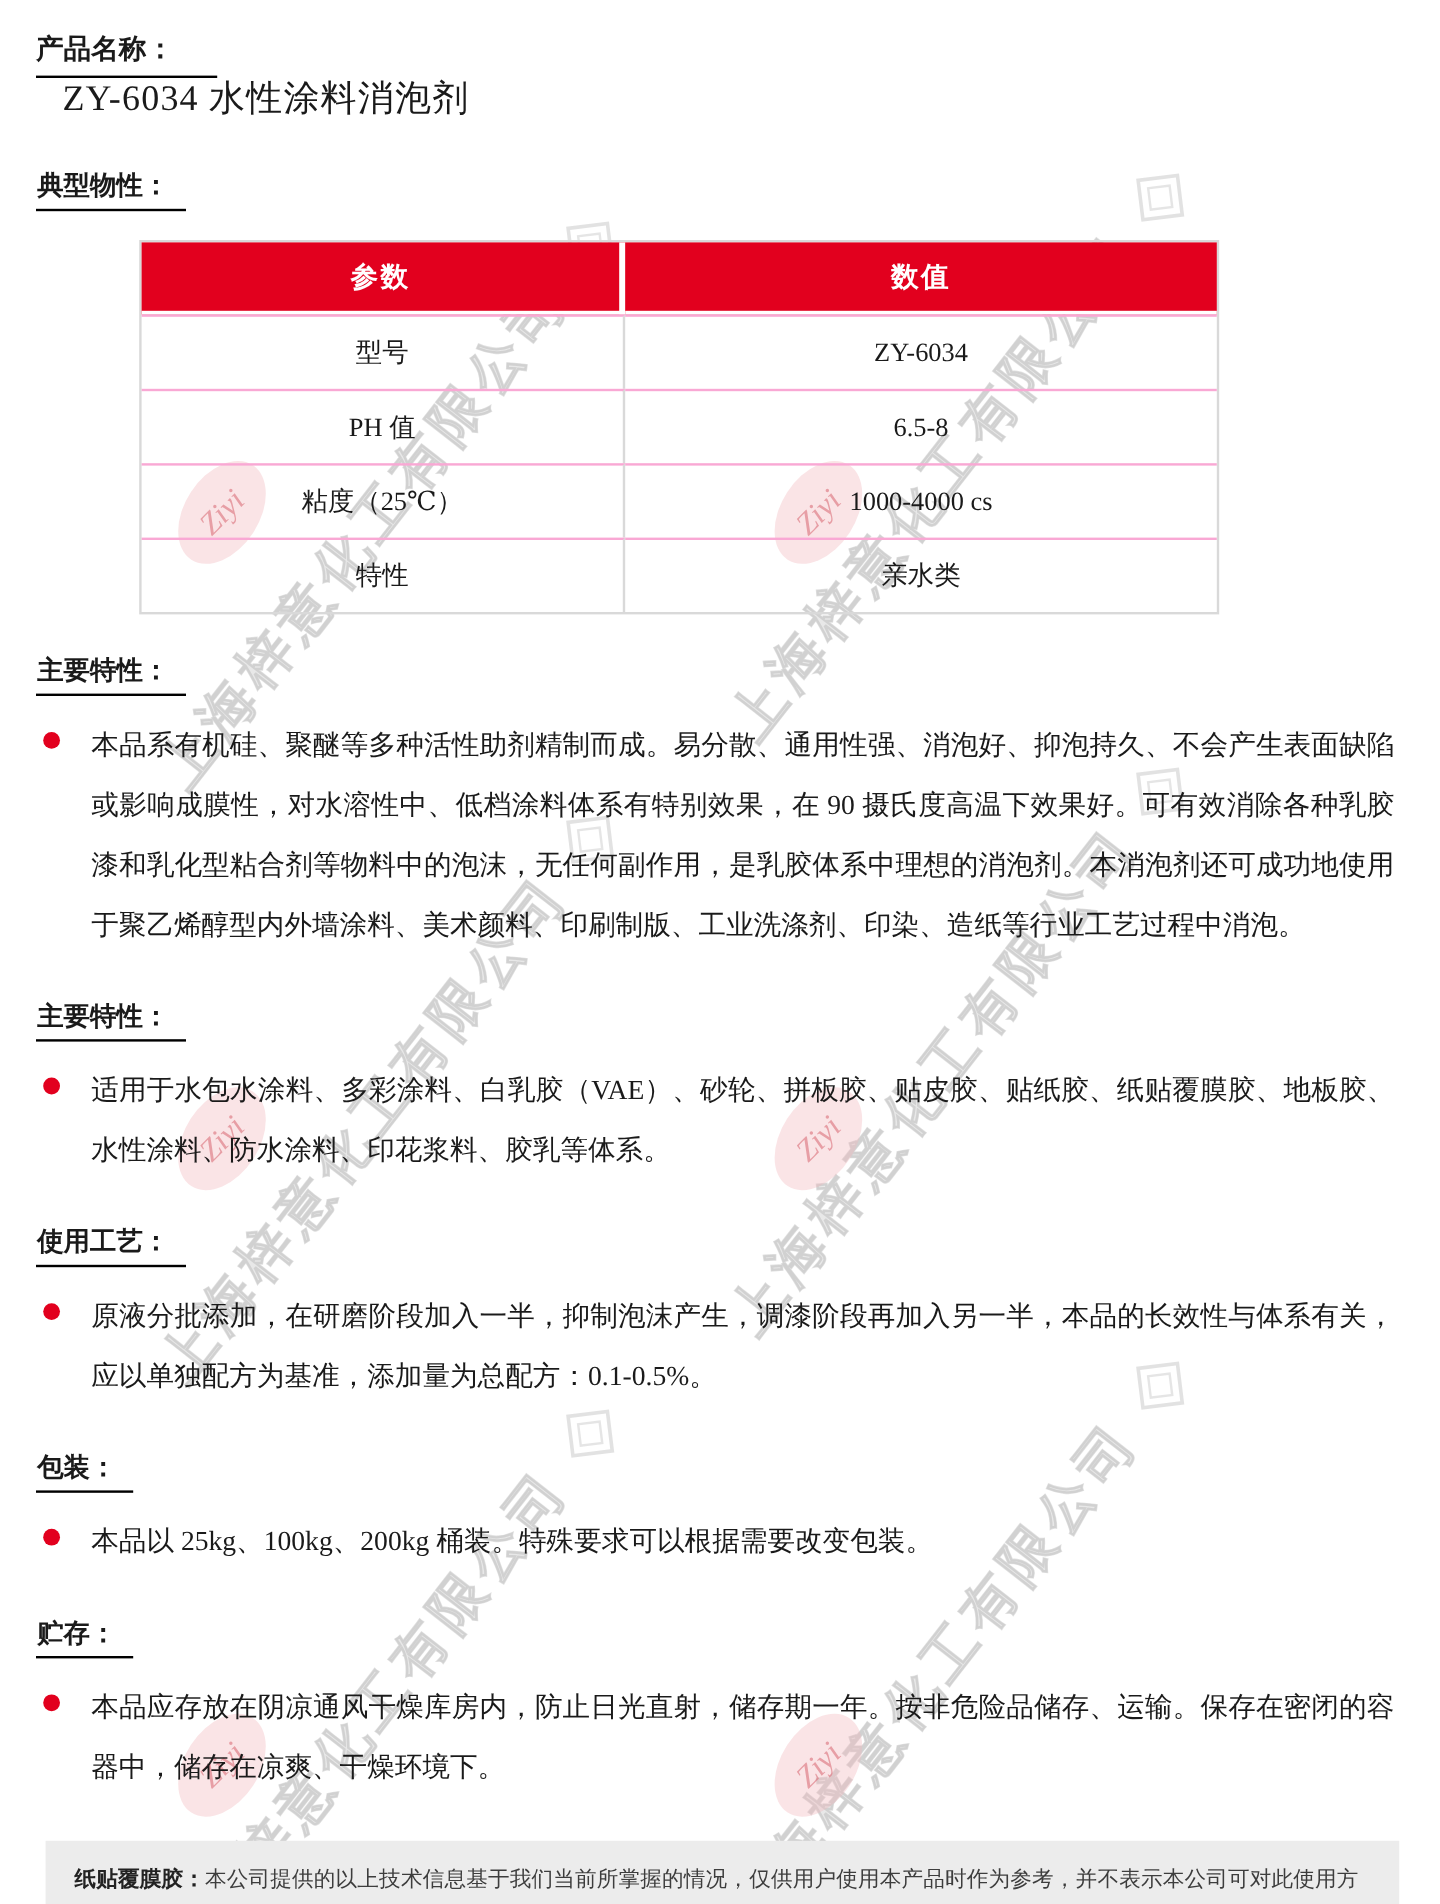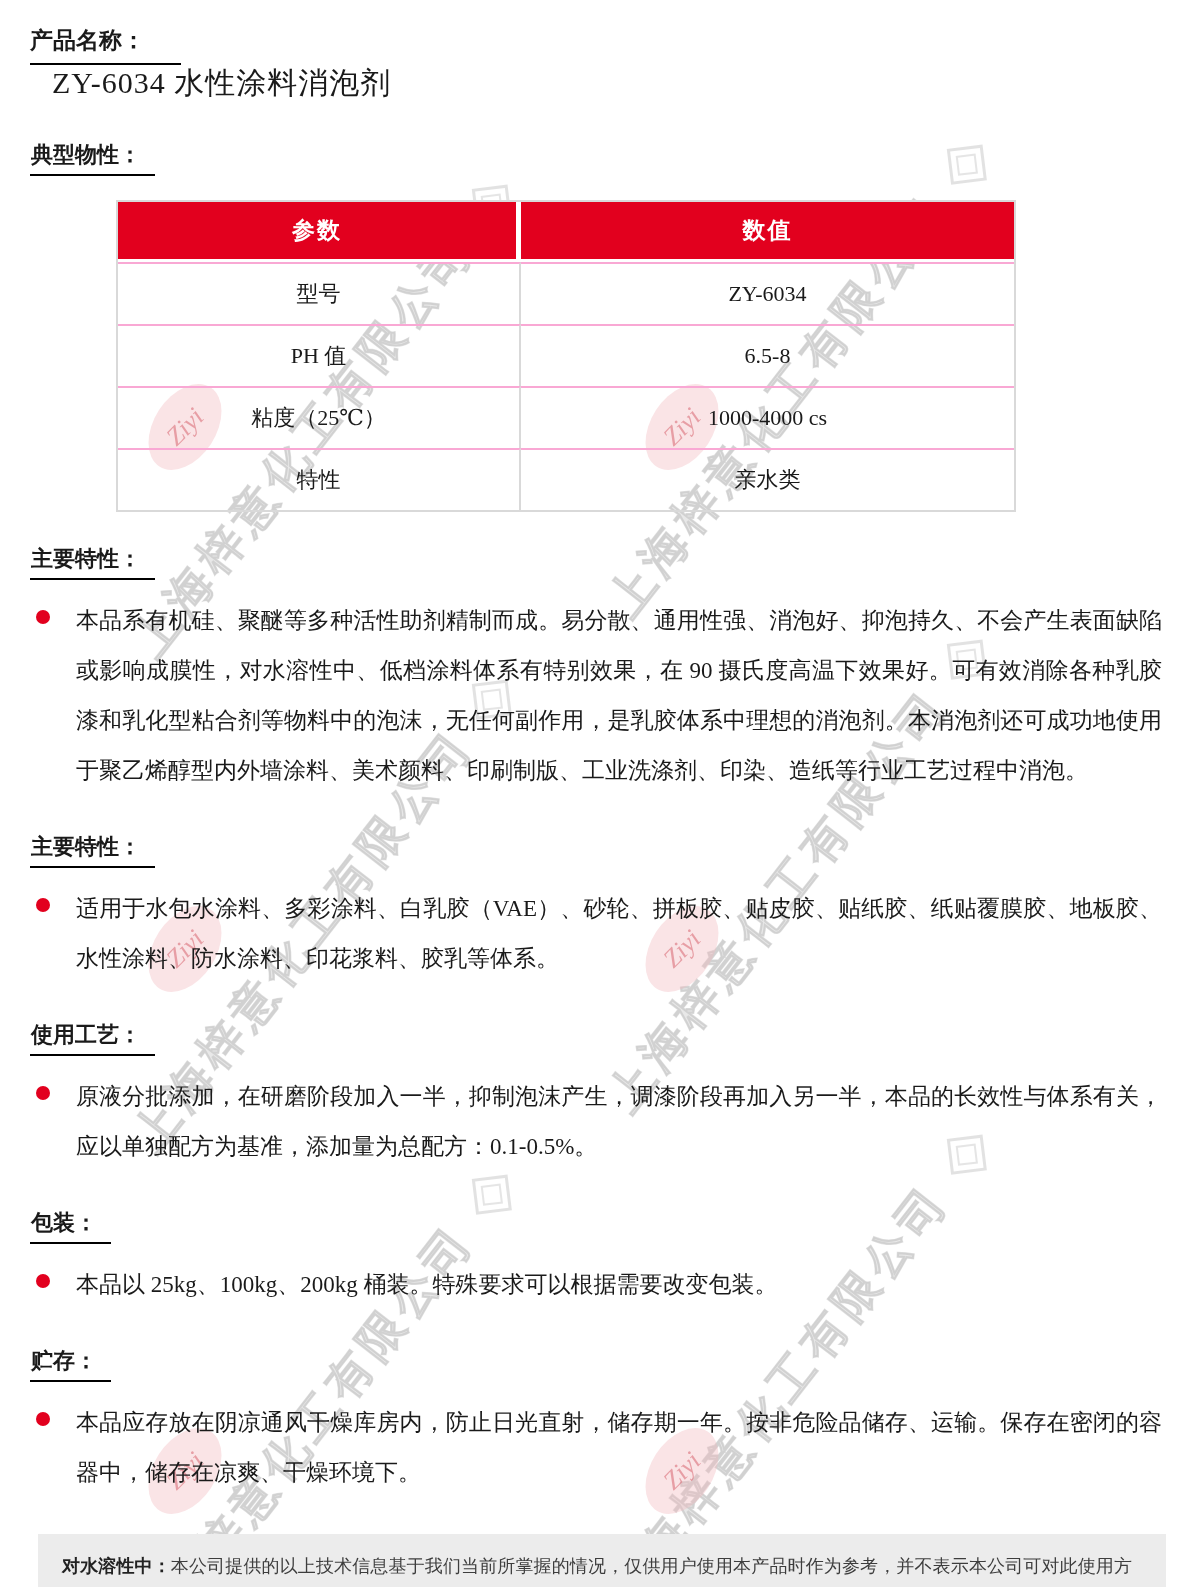--- a/index.html
+++ b/index.html
@@ -275,17 +275,17 @@
 
     <div class="section">
       <span class="sec-heading">贮存：</span>
       <div class="bullet-item">
         <span class="dot"></span>
         <p class="bullet-text">本品应存放在阴凉通风干燥库房内，防止日光直射，储存期一年。按非危险品储存、运输。保存在密闭的容器中，储存在凉爽、干燥环境下。</p>
       </div>
     </div>
 
     <div class="note-box">
-      <span class="note-label">对水溶性中：</span><span>本公司提供的以上技术信息基于我们当前所掌握的情况，仅供用户使用本产品时作为参考，并不表示本公司可对此使用方法承担任何责任。因此，本资料不得用于替代您在批量使用本产品就其是否完全满足您的特定要求所需的任何试验，务请先做小样实验，以确定符合实际要求的最佳工艺。</span>
+      <span class="note-label">纸贴覆膜胶：</span><span>本公司提供的以上技术信息基于我们当前所掌握的情况，仅供用户使用本产品时作为参考，并不表示本公司可对此使用方法承担任何责任。因此，本资料不得用于替代您在批量使用本产品就其是否完全满足您的特定要求所需的任何试验，务请先做小样实验，以确定符合实际要求的最佳工艺。</span>
     </div>
 
   </div>
 </div>
 
 </body></html>

